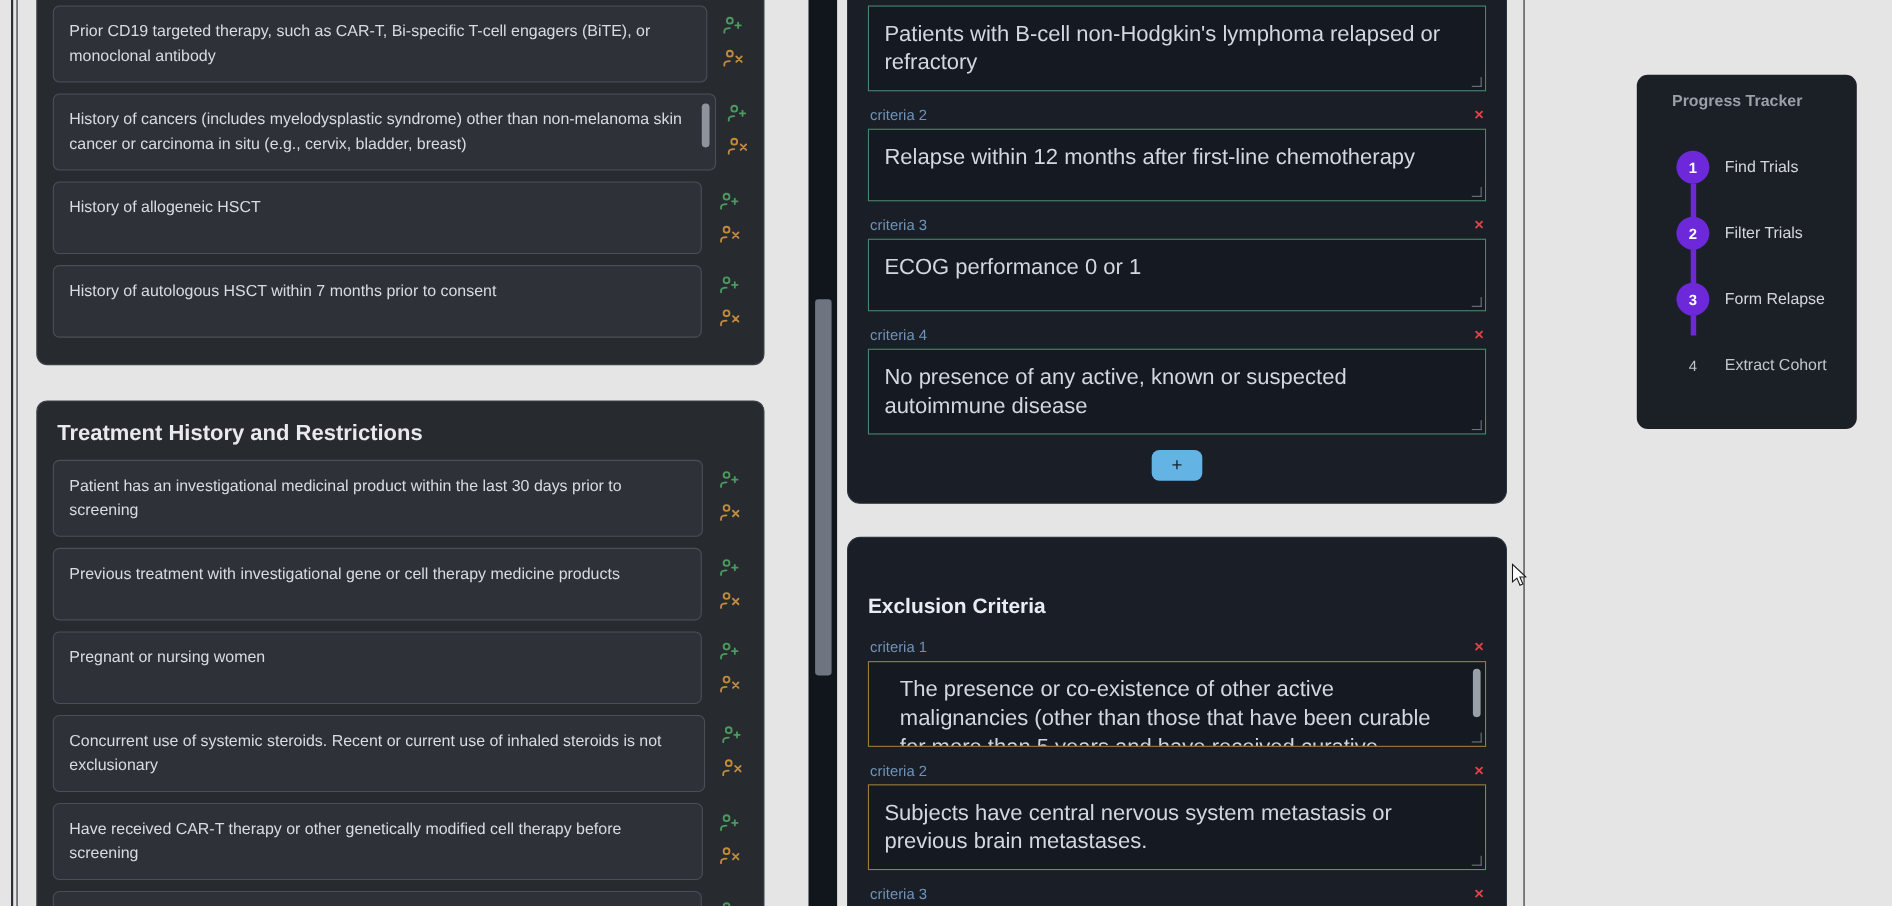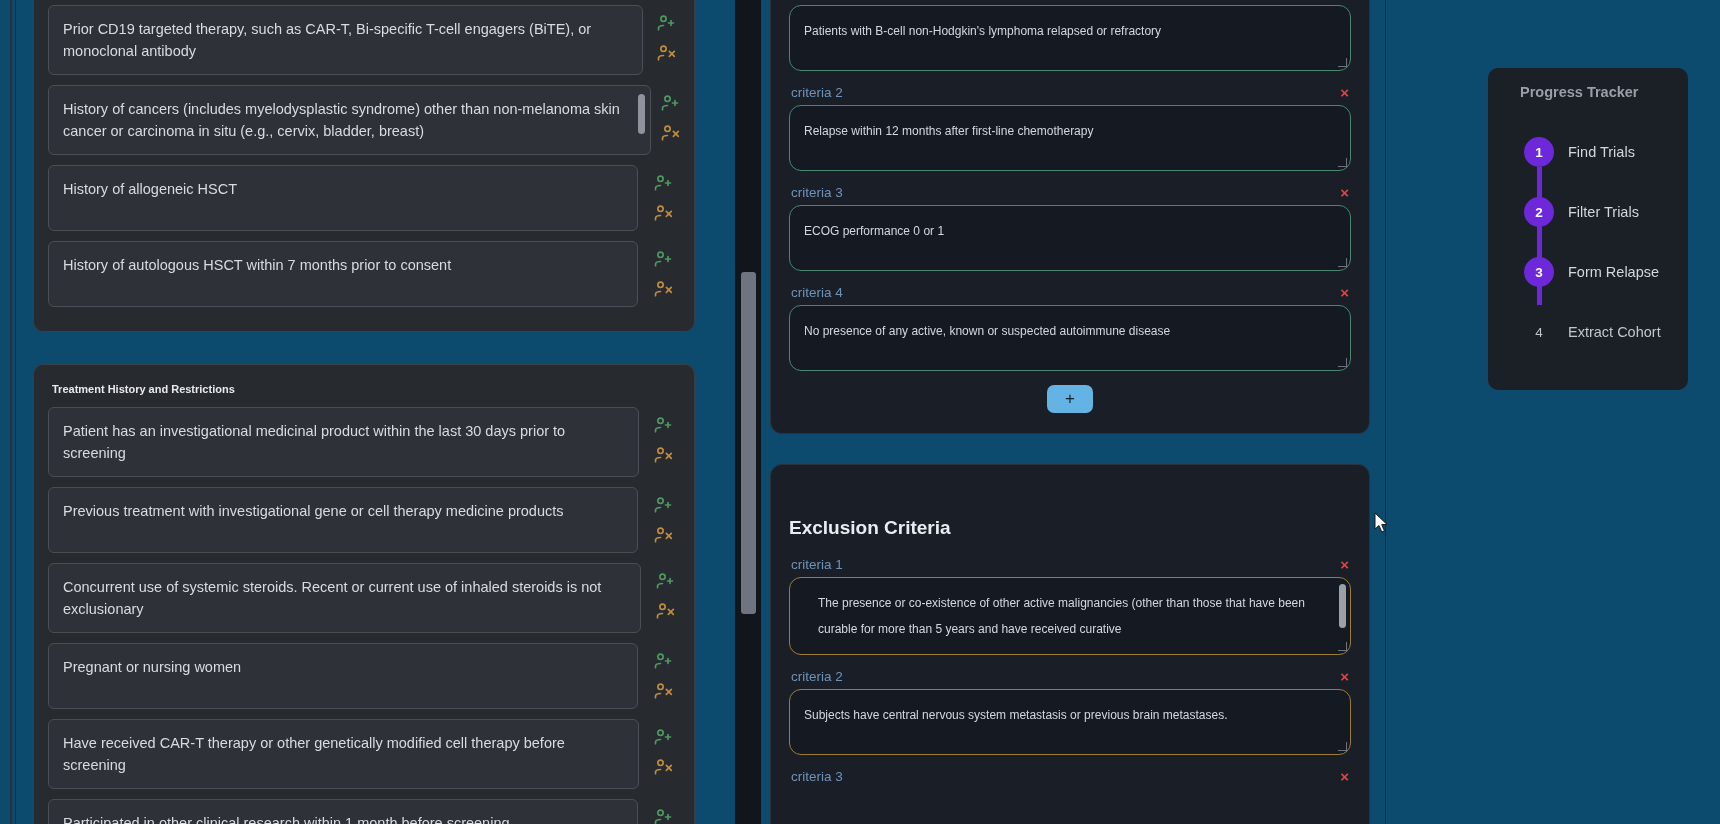--- a/index.html
+++ b/index.html
@@ -5,21 +5,21 @@
   * { box-sizing: border-box; margin: 0; padding: 0; }
   html, body {
     width: 1720px; height: 824px;
     background: #11151c;
     font-family: "Liberation Sans", sans-serif;
     overflow: hidden;
   }
   .app {
     position: relative;
     width: 1720px; height: 824px;
-    background: #0c4a6e;
+    background: #e5e5e5;
   }
 
   
   .rail-a { position:absolute; left:10px; top:0; width:2px; height:824px; background:#2b2f36; }
   .rail-b { position:absolute; left:15px; top:0; width:1px; height:824px; background:#23272e; }
 
   
   .left-col {
     position: absolute; left: 18px; top: 0; width: 700px; height: 824px;
     overflow: hidden;
@@ -27,21 +27,21 @@
   .lcard {
     background: #272b30;
     border: 1px solid #3a3f46;
     border-radius: 10px;
     margin: 0 0 32px 15px;
     width: 662px;
     padding: 12px 14px 14px 14px;
   }
   .lcard.first { margin-top: -56px; padding-top: 60px; }
   .lcard-title {
-    color: #e8eaed; font-size: 11px; font-weight: bold;
+    color: #e8eaed; font-size: 20px; font-weight: bold;
     padding: 6px 4px 12px 4px;
   }
   .litem-row { display: flex; align-items: stretch; gap: 8px; margin-bottom: 10px; }
   .litem {
     flex: 1 1 auto;
     position: relative;
     background: #2e3238;
     border: 1px solid #4a4f57;
     border-radius: 6px;
     color: #d8dbe0;
@@ -79,23 +79,23 @@
 
   .crit-head {
     display:flex; justify-content:space-between; align-items:center;
     padding: 0 2px 5px 2px;
   }
   .crit-label { color:#6f93b8; font-size:13.5px; }
   .crit-del { color:#e0444a; font-size:15px; line-height:1; cursor:pointer; font-weight:bold; }
 
   .crit-box {
     background:#151a22;
-    border-radius:12px;
+    border-radius:0;
     color:#d3d8e0;
-    font-size:12px;
+    font-size:20px;
     line-height:26px;
     padding:12px 18px 12px 14px;
     min-height:66px;
     margin-bottom:14px;
     position:relative;
     overflow:hidden;
   }
   .crit-box.inc { border:1px solid #49876e; }
   .crit-box.exc { border:1px solid #9c7d38; }
   .crit-box .resize {
@@ -276,41 +276,41 @@
             <svg viewBox="0 0 24 24" width="20" height="20" fill="none" stroke="#c08b3e" stroke-width="2" stroke-linecap="round" stroke-linejoin="round">
               <circle cx="9" cy="7" r="3.2"></circle>
                 <path d="M3 20v-1.5c0-2.2 2.7-3.5 6-3.5"></path>
                 <path d="M16 10l6 6M22 10l-6 6"></path>
             </svg>
           </span>
         </div>
       </div>
 
       <div class="litem-row">
+        <div class="litem">Pregnant or nursing women</div>
+        <div class="licons">
+          <span class="ico">
+            <svg viewBox="0 0 24 24" width="20" height="20" fill="none" stroke="#4c9a5f" stroke-width="2" stroke-linecap="round" stroke-linejoin="round">
+              <circle cx="9" cy="7" r="3.2"></circle>
+                <path d="M3 20v-1.5c0-2.2 2.7-3.5 6-3.5"></path>
+                <path d="M18 9v6M15 12h6"></path>
+            </svg>
+          </span>
+          <span class="ico">
+            <svg viewBox="0 0 24 24" width="20" height="20" fill="none" stroke="#c08b3e" stroke-width="2" stroke-linecap="round" stroke-linejoin="round">
+              <circle cx="9" cy="7" r="3.2"></circle>
+                <path d="M3 20v-1.5c0-2.2 2.7-3.5 6-3.5"></path>
+                <path d="M16 10l6 6M22 10l-6 6"></path>
+            </svg>
+          </span>
+        </div>
+      </div>
+
+      <div class="litem-row">
         <div class="litem">Concurrent use of systemic steroids. Recent or current use of inhaled steroids is not exclusionary</div>
-        <div class="licons">
-          <span class="ico">
-            <svg viewBox="0 0 24 24" width="20" height="20" fill="none" stroke="#4c9a5f" stroke-width="2" stroke-linecap="round" stroke-linejoin="round">
-              <circle cx="9" cy="7" r="3.2"></circle>
-                <path d="M3 20v-1.5c0-2.2 2.7-3.5 6-3.5"></path>
-                <path d="M18 9v6M15 12h6"></path>
-            </svg>
-          </span>
-          <span class="ico">
-            <svg viewBox="0 0 24 24" width="20" height="20" fill="none" stroke="#c08b3e" stroke-width="2" stroke-linecap="round" stroke-linejoin="round">
-              <circle cx="9" cy="7" r="3.2"></circle>
-                <path d="M3 20v-1.5c0-2.2 2.7-3.5 6-3.5"></path>
-                <path d="M16 10l6 6M22 10l-6 6"></path>
-            </svg>
-          </span>
-        </div>
-      </div>
-
-      <div class="litem-row">
-        <div class="litem">Pregnant or nursing women</div>
         <div class="licons">
           <span class="ico">
             <svg viewBox="0 0 24 24" width="20" height="20" fill="none" stroke="#4c9a5f" stroke-width="2" stroke-linecap="round" stroke-linejoin="round">
               <circle cx="9" cy="7" r="3.2"></circle>
                 <path d="M3 20v-1.5c0-2.2 2.7-3.5 6-3.5"></path>
                 <path d="M18 9v6M15 12h6"></path>
             </svg>
           </span>
           <span class="ico">
             <svg viewBox="0 0 24 24" width="20" height="20" fill="none" stroke="#c08b3e" stroke-width="2" stroke-linecap="round" stroke-linejoin="round">

